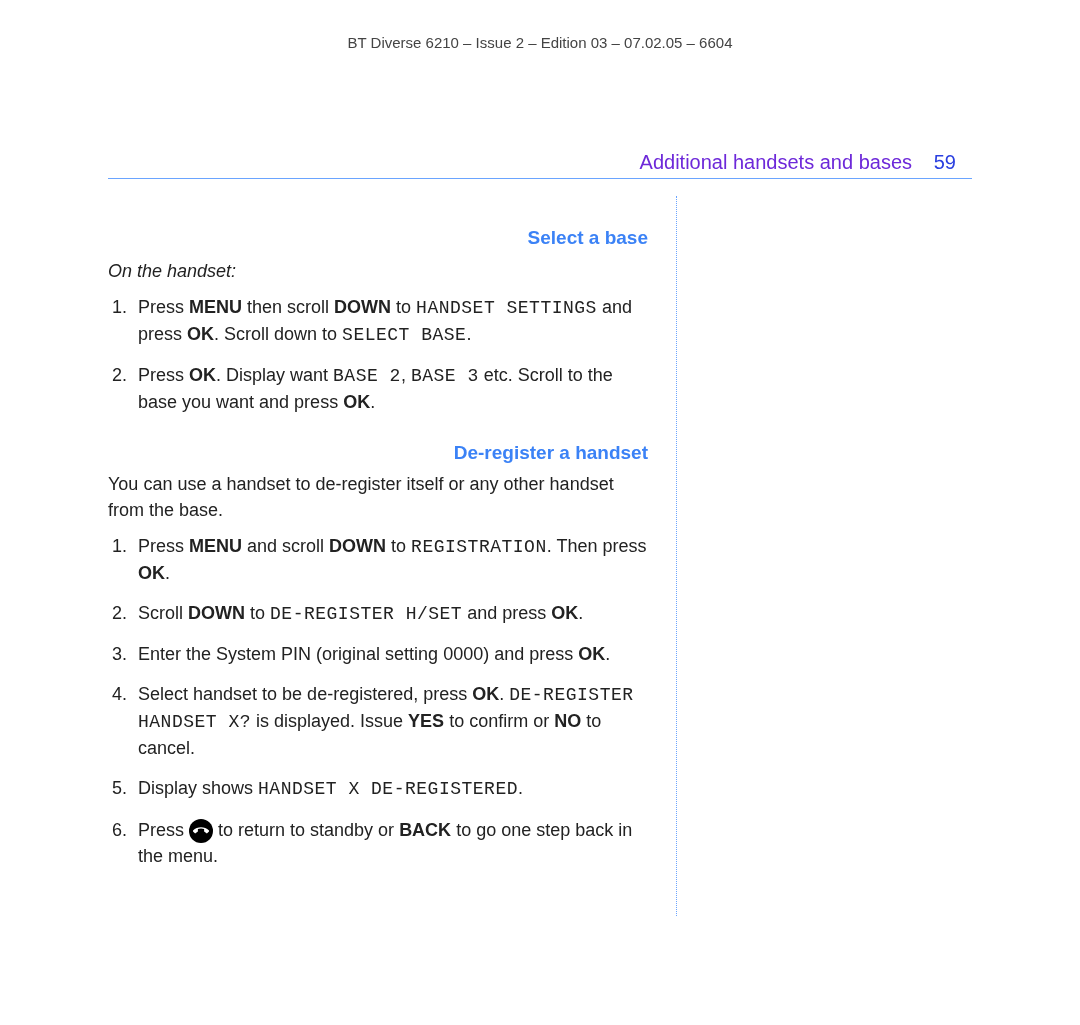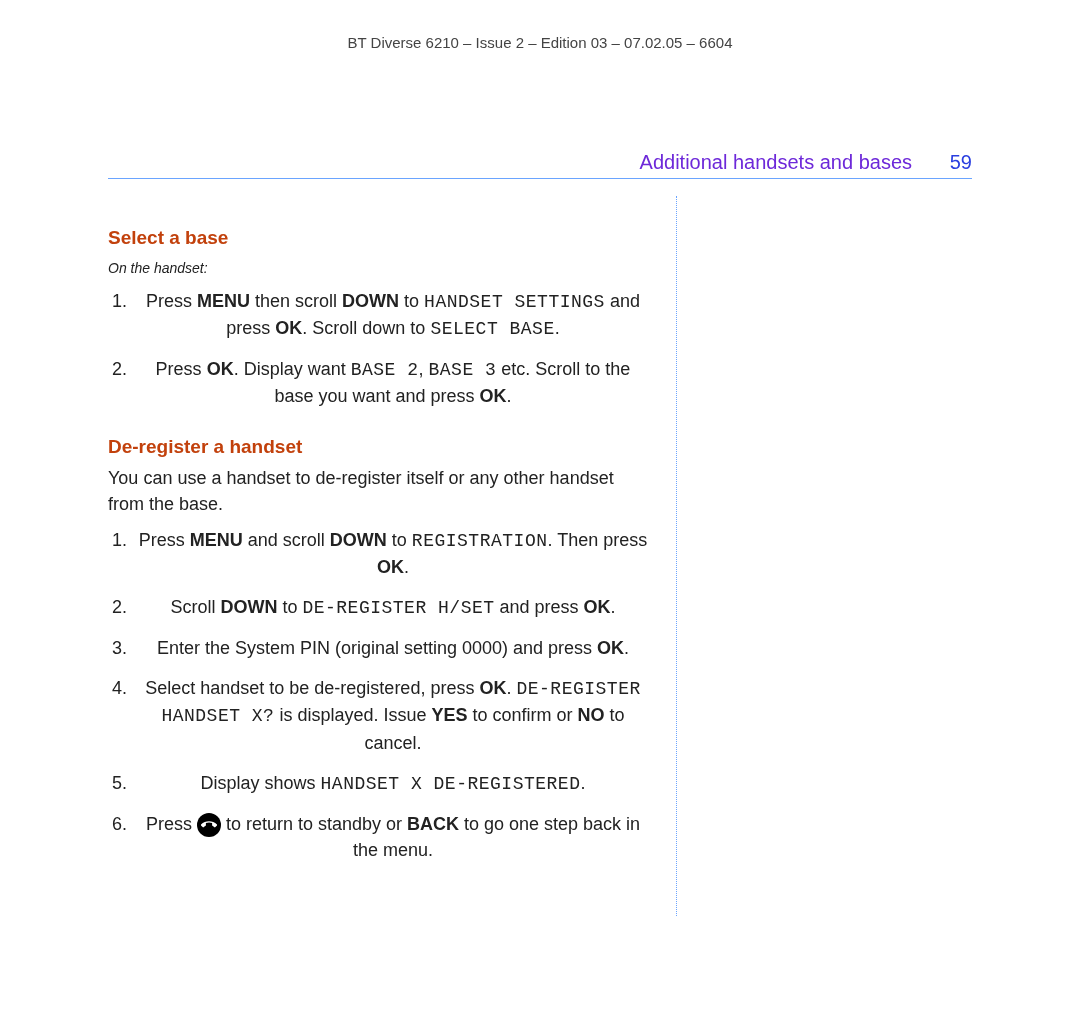--- a/index.html
+++ b/index.html
@@ -4,29 +4,29 @@
 <style>
   html,body{margin:0;padding:0;width:1080px;height:1025px;background:#fff;
     font-family:"Trebuchet MS","Lucida Sans Unicode","Lucida Grande",sans-serif;
     color:#222;font-size:18px;line-height:1.45;}
   .page{position:relative;width:1080px;height:867px;}
   .doc-header{position:absolute;top:32px;left:0;right:0;text-align:center;
     font-size:15px;color:#444;}
   .section-head{position:absolute;top:148px;left:108px;right:108px;
     border-bottom:1px solid #6aa4ff;height:30px;}
   .section-title{position:absolute;right:60px;top:0;color:#6d28d9;font-size:20px;}
-  .page-num{position:absolute;right:0;top:0;color:#2a3fe0;font-size:20px;}
+  .page-num{position:absolute;right:16px;top:0;color:#2a3fe0;font-size:20px;}
   .cols{position:absolute;top:196px;left:108px;right:108px;bottom:40px;display:flex;}
   .left{flex:0 0 540px;padding-right:28px;}
   .divider{flex:0 0 0;border-left:1px dotted #6aa4ff;margin-right:28px;height:720px;}
   .right{flex:1;}
-  h2.topic{font-size:19px;font-weight:700;margin:24px 0 4px 0;color:#c2410c;}
+  h2.topic{font-size:19px;font-weight:700;margin:24px 0 4px 0;color:#3b82f6;text-align:right;}
   h2.topic:first-child{margin-top:28px;}
-  .subhead{font-style:italic;margin:6px 0 10px 0;font-size:14px;}
-  ol{margin:0 0 10px 0;padding-left:22px;text-align:center;}
+  .subhead{font-style:italic;margin:6px 0 10px 0;font-size:18px;}
+  ol{margin:0 0 10px 0;padding-left:22px;}
   li{margin:6px 0 14px 2px;padding-left:6px;}
   p.body{margin:4px 0 10px 0;}
   .b{font-weight:700;}
   .disp{font-family:"Lucida Console","Courier New",monospace;
     font-variant-caps:small-caps;letter-spacing:.5px;}
   .hangup-icon{display:inline-flex;align-items:center;justify-content:center;
     width:24px;height:24px;border-radius:50%;background:#000;color:#fff;
     font-size:14px;vertical-align:middle;line-height:24px;}
   .hangup-icon svg{width:16px;height:16px;display:block;}
 </style>

